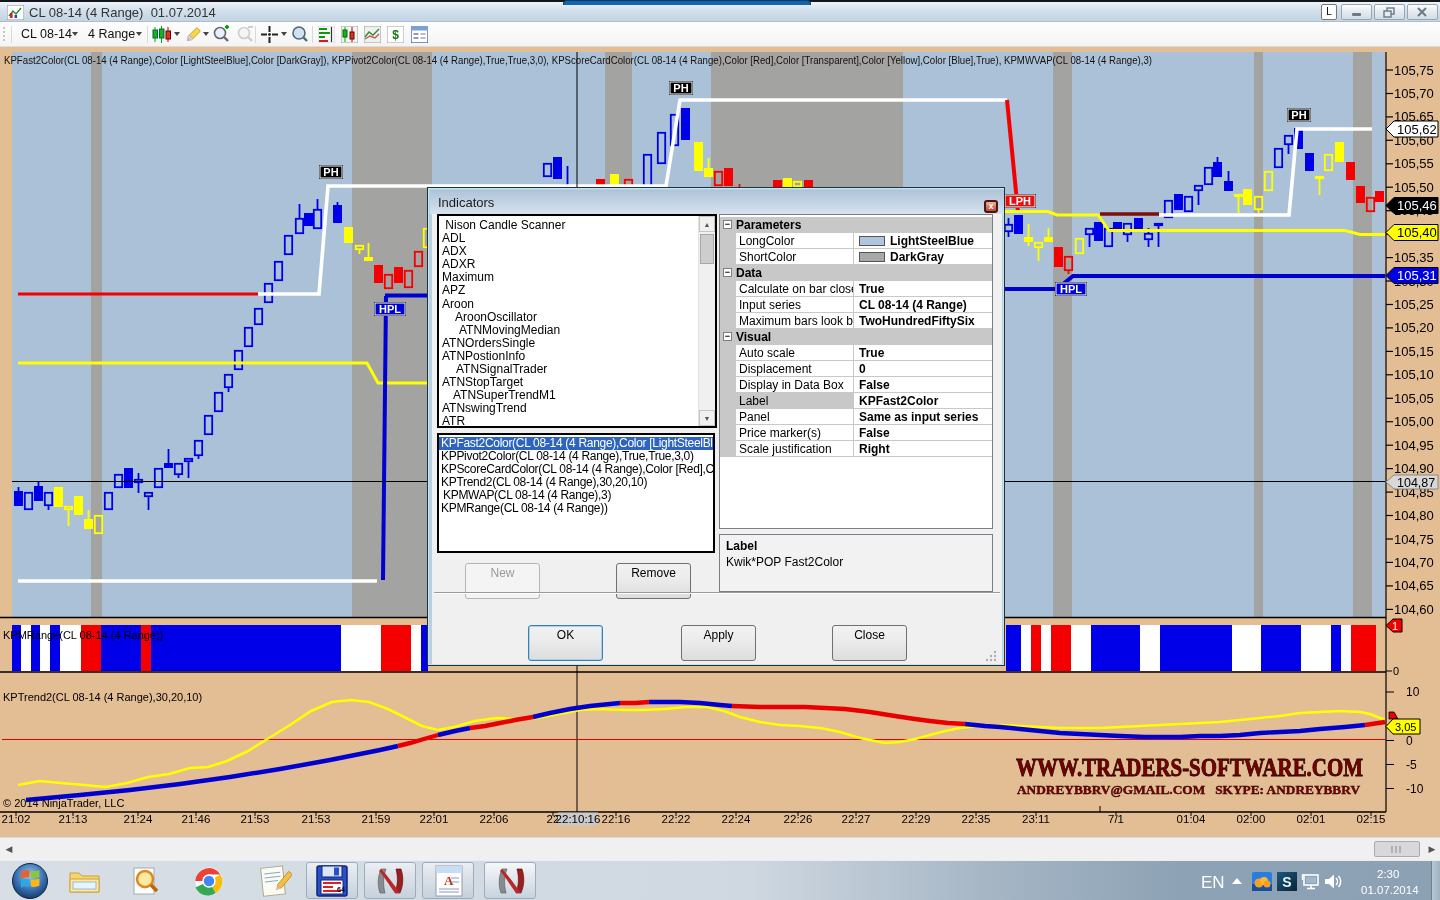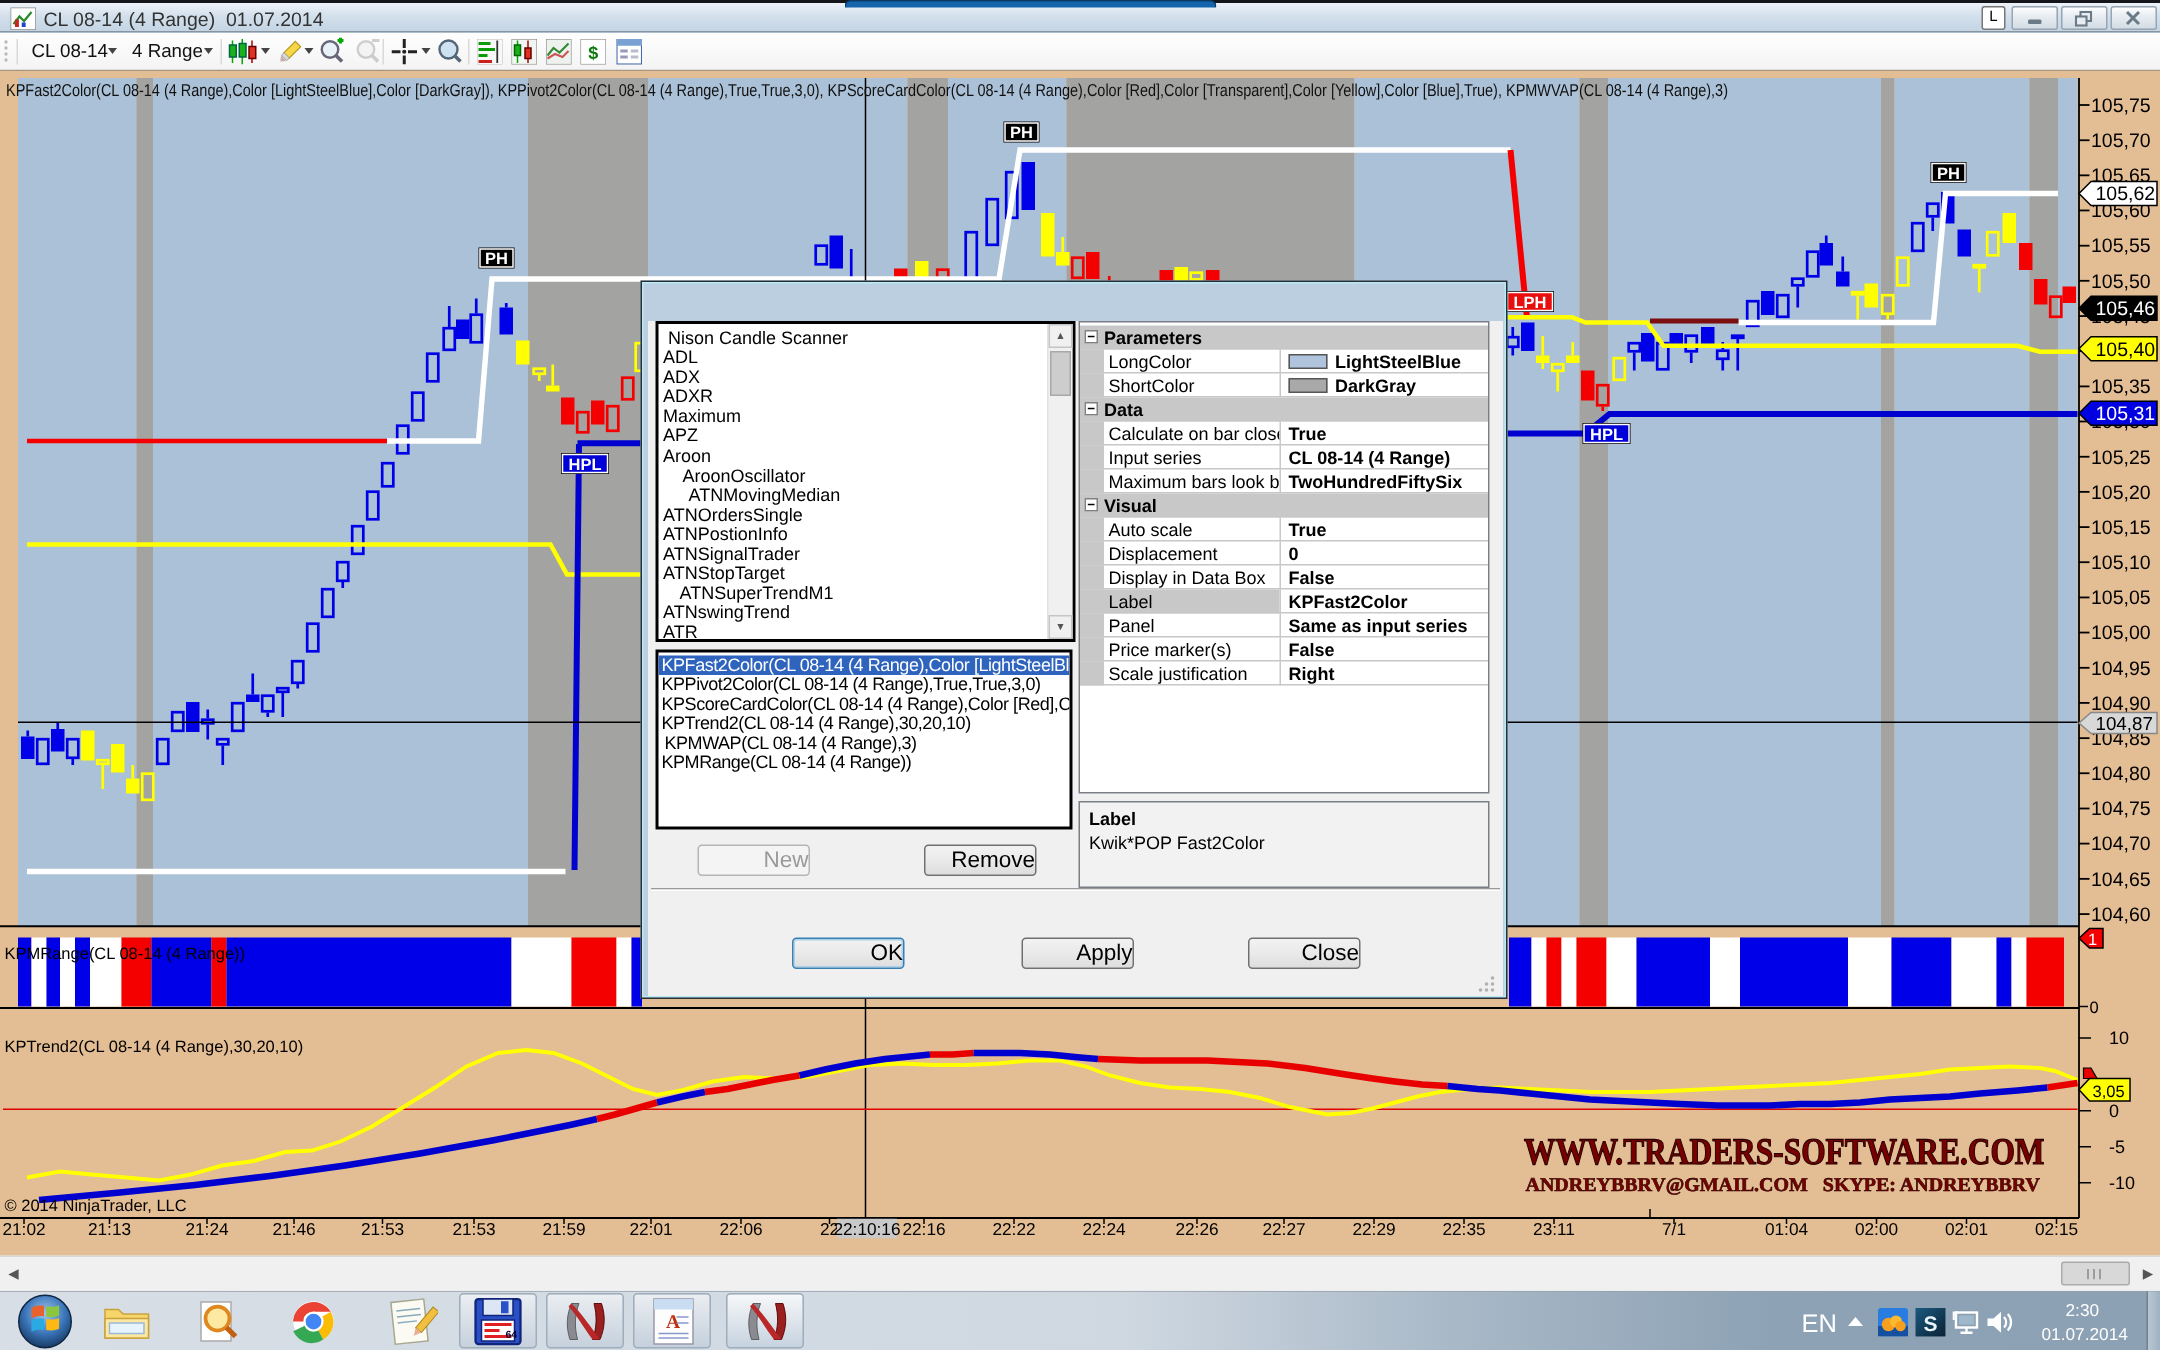--- a/index.html
+++ b/index.html
@@ -20,21 +20,21 @@
 #dlg{position:absolute;left:427px;top:187px;width:578px;height:479px;border:1px solid #272f36;background:#bccfe0;box-shadow:inset 0 0 0 1px #b9e9f5}
 #dlgtitle{position:absolute;left:2px;top:2px;width:574px;height:24px;background:linear-gradient(#aec3d8,#d7e2ee);font-size:13px;color:#1a1a1a}
 #dlgbody{position:absolute;left:4px;top:26px;width:570px;height:450px;background:#f0f0f0}
 .lbx{position:absolute;background:#fff;border:2px solid #000000;font-size:12px;color:#000}
 .grid{position:absolute;border:1px solid #7a7f85;background:#fff;font-size:12px}
 .grow{position:relative;height:16px;border-bottom:1px solid #c8c8c8;white-space:nowrap}
 .gcat{background:#c8c8c8;font-weight:bold;color:#000}
 .gname{position:absolute;left:16px;top:0;width:117px;height:16px;padding:1px 0 0 3px;overflow:hidden}
 .gval{position:absolute;left:133px;top:0;right:0;height:16px;padding:1px 0 0 5px;font-weight:bold;border-left:1px solid #c8c8c8;overflow:hidden}
 .gind{position:absolute;left:0;top:0;width:16px;height:16px;background:#c8c8c8}
-.btn{position:absolute;width:75px;height:21px;border:1px solid #707070;border-radius:3px;background:linear-gradient(#f2f2f2,#ebebeb 45%,#dddddd);font-size:15px;text-align:right;line-height:19px;color:#000}
+.btn{position:absolute;width:75px;height:36px;border:1px solid #707070;border-radius:3px;background:linear-gradient(#f2f2f2,#ebebeb 45%,#dddddd);font-size:12px;text-align:center;line-height:19px;color:#000}
 .minus{display:inline-block;width:9px;height:9px;border:1px solid #808080;background:#fff;line-height:7px;font-size:9px;text-align:center;vertical-align:1px;margin-right:4px}
 </style></head><body>
 <div id="frame">
 <div id="topstrip"></div>
     <div id="tab"></div>
 <div id="titlebar">
  <svg class="abs" style="left:7px;top:3px" width="17" height="15">
         <rect width="17" height="15" fill="#fff" stroke="#888"></rect>
         <polyline points="2,11 6,6 9,9 14,3" stroke="#2a8a2a" fill="none" stroke-width="1.5"></polyline>
         <rect x="3" y="8" width="2.6" height="5" fill="#cc2222"></rect>
@@ -633,35 +633,39 @@
       <svg class="abs" style="left:1324px;top:12px" width="20" height="17">
         <polygon points="1,6 5,6 10,1.5 10,15.5 5,11 1,11" fill="#fff"></polygon>
         <path d="M12 5 a5 5 0 0 1 0 7 M14.5 3 a8 8 0 0 1 0 11" stroke="#fff" fill="none" stroke-width="1.5"></path>
       </svg>
       <span class="abs" style="left:1377px;top:7px;font-size:11.5px;color:#fff">2:30</span>
       <span class="abs" style="left:1361px;top:23px;font-size:11.5px;color:#fff">01.07.2014</span>
       <div class="abs" style="left:1431px;top:0;width:1px;height:40px;background:#70828f"></div>
       <div class="abs" style="left:1432px;top:0;width:8px;height:40px;background:linear-gradient(to right,#b8c6d2,#9fb2c2)"></div>
     </div>
 <div id="dlg">
+<div id="dlgtitle">
+        <span style="position:absolute;left:8px;top:5px">Indicators</span>
+<div class="abs" style="left:554px;top:10px;width:14px;height:13px;border:2px solid #4a1616;border-radius:3px;background:linear-gradient(#f0b49e,#c44426);color:#fff;font-size:9px;font-weight:bold;text-align:center;line-height:9px">x</div>
+      </div>
 <div id="dlgbody">
  <div class="lbx" style="left:5px;top:0;width:280px;height:214px;overflow:hidden">
    <div style="position:absolute;left:0;top:3px;right:17px">
             <div style="height:13.1px;line-height:13px;padding-left:3px;overflow:hidden">&nbsp;Nison Candle Scanner</div>
             <div style="height:13.1px;line-height:13px;padding-left:3px;overflow:hidden">ADL</div>
             <div style="height:13.1px;line-height:13px;padding-left:3px;overflow:hidden">ADX</div>
             <div style="height:13.1px;line-height:13px;padding-left:3px;overflow:hidden">ADXR</div>
             <div style="height:13.1px;line-height:13px;padding-left:3px;overflow:hidden">Maximum</div>
             <div style="height:13.1px;line-height:13px;padding-left:3px;overflow:hidden">APZ</div>
             <div style="height:13.1px;line-height:13px;padding-left:3px;overflow:hidden">Aroon</div>
             <div style="height:13.1px;line-height:13px;padding-left:16px;overflow:hidden">AroonOscillator</div>
             <div style="height:13.1px;line-height:13px;padding-left:20px;overflow:hidden">ATNMovingMedian</div>
             <div style="height:13.1px;line-height:13px;padding-left:3px;overflow:hidden">ATNOrdersSingle</div>
             <div style="height:13.1px;line-height:13px;padding-left:3px;overflow:hidden">ATNPostionInfo</div>
-            <div style="height:13.1px;line-height:13px;padding-left:3px;overflow:hidden">ATNSignalTrader</div>
+            <div style="height:13.1px;line-height:13px;padding-left:17px;overflow:hidden">ATNSignalTrader</div>
             <div style="height:13.1px;line-height:13px;padding-left:3px;overflow:hidden">ATNStopTarget</div>
             <div style="height:13.1px;line-height:13px;padding-left:14px;overflow:hidden">ATNSuperTrendM1</div>
             <div style="height:13.1px;line-height:13px;padding-left:3px;overflow:hidden">ATNswingTrend</div>
             <div style="height:13.1px;line-height:13px;padding-left:3px;overflow:hidden">ATR</div>
           </div>
    <div class="abs" style="right:0;top:0;width:17px;height:100%;background:#f0f0f0;border-left:1px solid #e2e2e2">
      <div style="height:16px;text-align:center;font-size:7px;line-height:16px;color:#555;background:#f0f0f0;border:1px solid #c5c5c5">▲</div>
      <div style="position:absolute;top:18px;left:1px;width:14px;height:30px;background:#cdcdcd;border:1px solid #a8a8a8"></div>
      <div style="position:absolute;bottom:0;width:100%;height:16px;text-align:center;font-size:7px;line-height:16px;color:#555;background:#f0f0f0;border:1px solid #c5c5c5">▼</div>
    </div>

